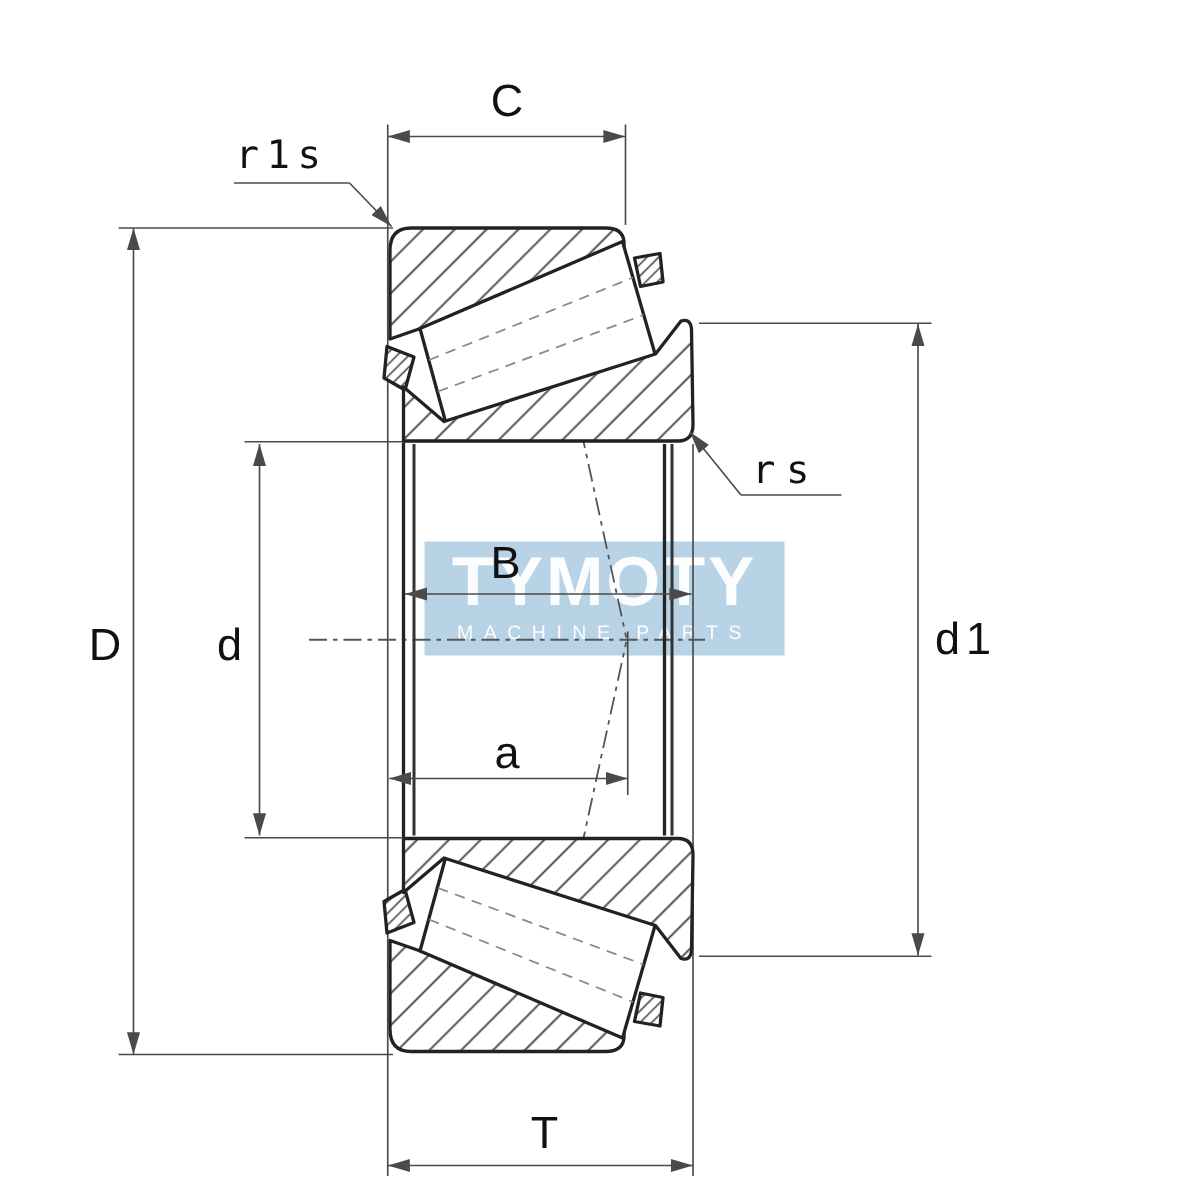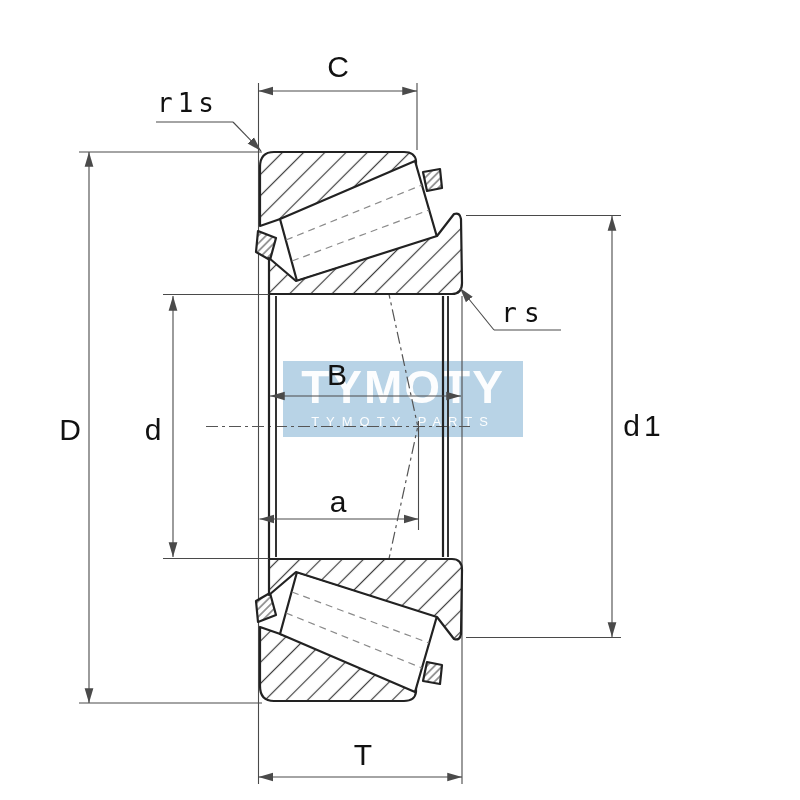--- a/index.html
+++ b/index.html
@@ -22,21 +22,21 @@
   .lbl   {fill:#111111;font-family:"Liberation Sans",sans-serif;font-size:30px;}
   .lblm  {fill:#111111;font-family:"DejaVu Sans Mono",monospace;font-size:26px;}
 </style>
 </head>
 <body>
 
 <div id="canvas">
 
   <div id="watermark">
     <span class="wm1">TYMOTY</span>
-    <span class="wm2">TYMOTY PARTS</span>
+    <span class="wm2">MACHINE PARTS</span>
   </div>
 
   <svg width="800" height="800" viewBox="0 0 800 800">
     <defs>
       <pattern id="hatch" width="15" height="15" patternUnits="userSpaceOnUse" patternTransform="rotate(-45)">
         <rect width="15" height="15" fill="#ffffff"></rect>
         <line x1="0" y1="7.5" x2="15" y2="7.5" stroke="#3f3f3f" stroke-width="1.2"></line>
       </pattern>
       <pattern id="hatch2" width="5.5" height="5.5" patternUnits="userSpaceOnUse" patternTransform="rotate(-45)">
         <rect width="5.5" height="5.5" fill="#ffffff"></rect>

